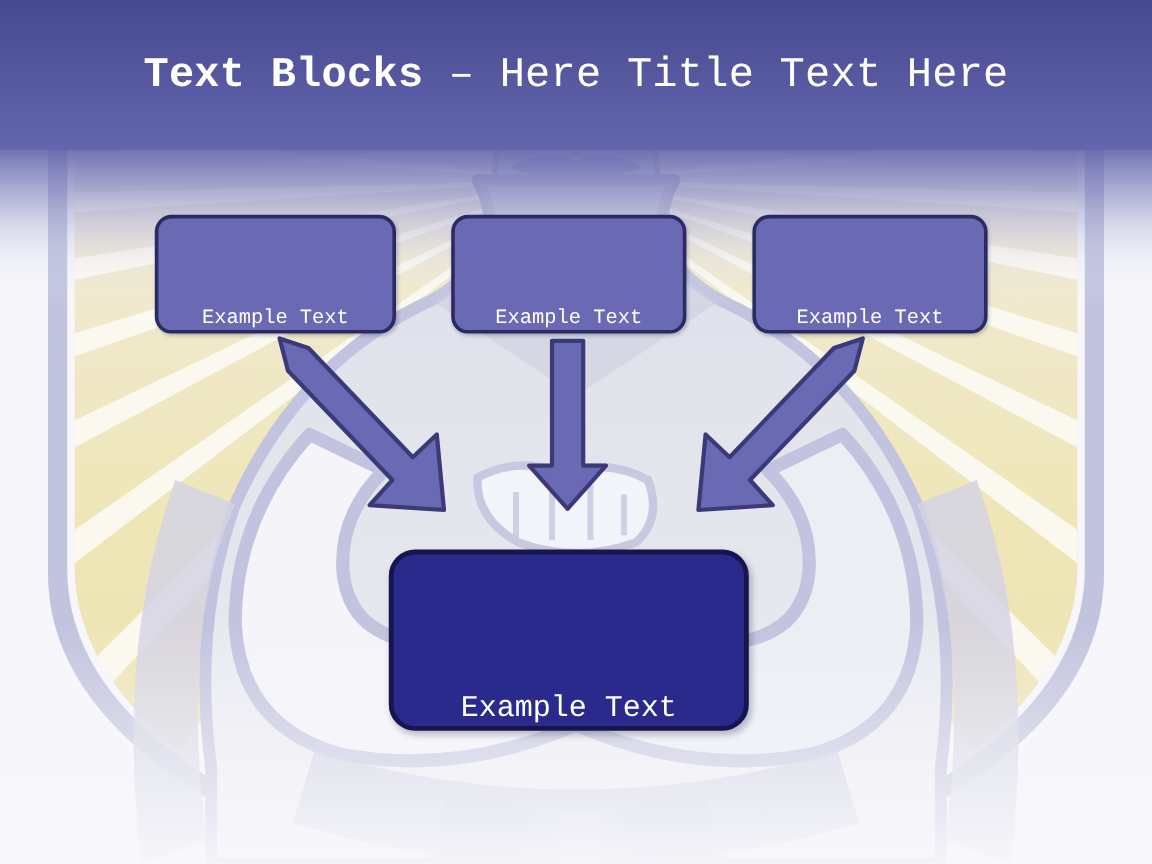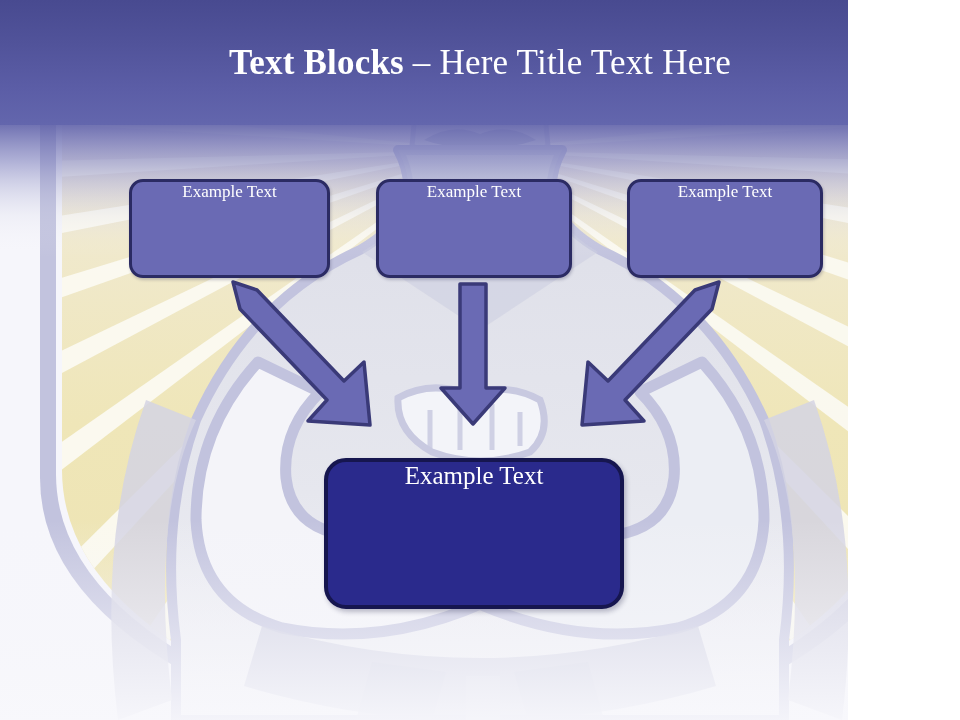--- a/index.html
+++ b/index.html
@@ -2,24 +2,24 @@
 <html><head>
 <meta charset="utf-8">
 <style>
   html, body {
     margin: 0;
     padding: 0;
     background: #ffffff;
   }
   #slide {
     position: relative;
-    width: 848px;
+    width: 960px;
     height: 720px;
     overflow: hidden;
-    font-family: Liberation Serif, serif;
+    font-family: Liberation Mono, monospace;
     background: #404040;
   }
 
   
   .bg-layer {
     position: absolute;
     inset: 0;
     width: 960px;
     height: 720px;
     pointer-events: none;
@@ -53,21 +53,21 @@
   }
   #header-title .t-bold { font-weight: bold; }
   #header-title .t-norm { font-weight: normal; }
 
   
   .flow-box {
     position: absolute;
     z-index: 20;
     box-sizing: border-box;
     display: flex;
-    align-items: flex-start;
+    align-items: flex-end;
     justify-content: center;
     color: #ffffff;
     border-style: solid;
     border-radius: 16px;
   }
   .flow-box.top {
     width: 201px;
     height: 99px;
     top: 179px;
     background: #6a6ab4;

